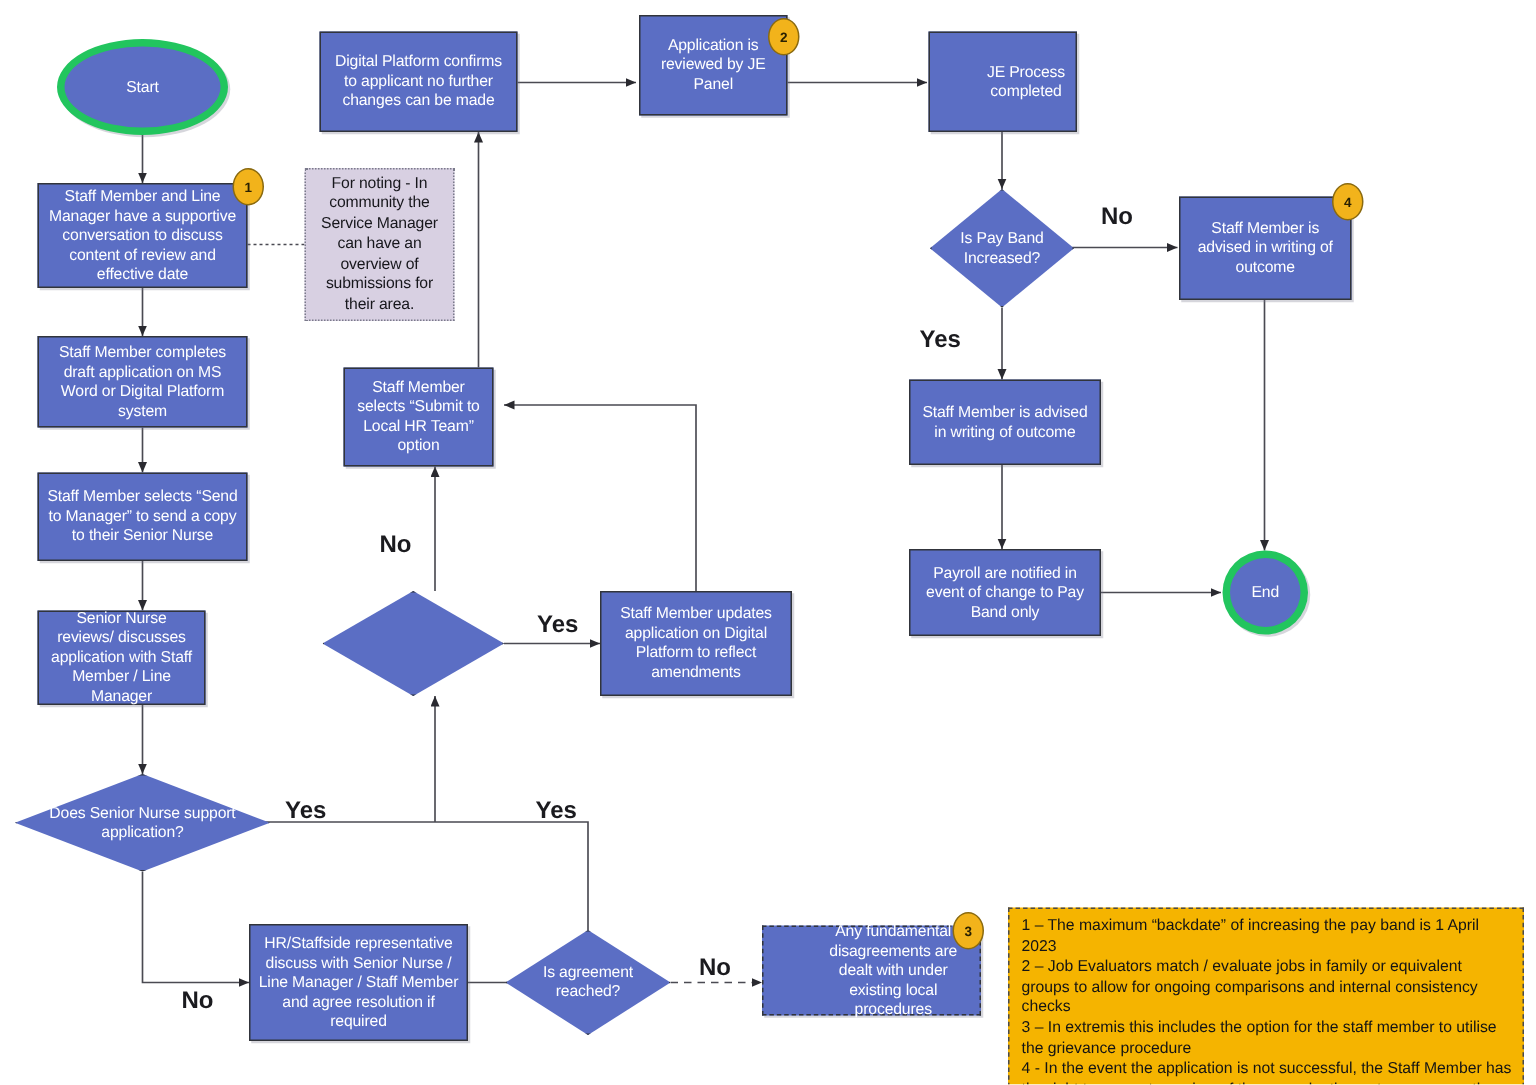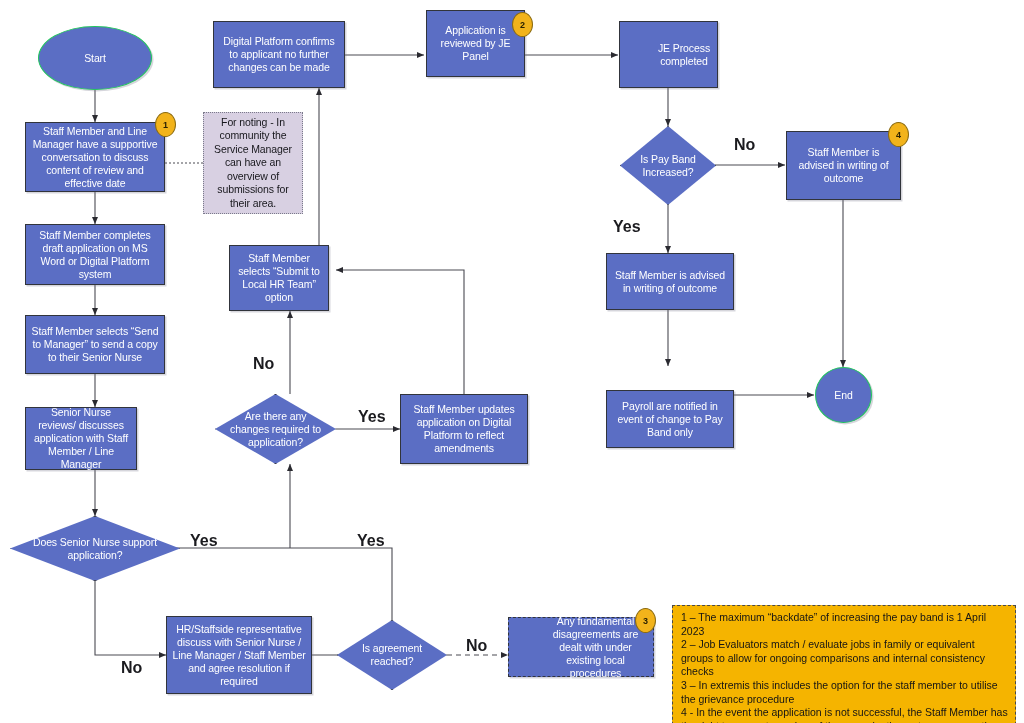--- a/index.html
+++ b/index.html
@@ -42,21 +42,21 @@
     background: #5B6EC4;
     border: 1px solid #31343b;
     box-shadow: 1.5px 1.5px 0 rgba(120,120,140,0.30);
   }
   .proc.dashed {
     border: 1.6px dashed #31343b;
     padding-left: 34px;
   }
   .terminator {
     background: #5B6EC4;
-    border: 1px solid #22c55e;
+    border: 5px solid #22c55e;
     border-radius: 50%;
     box-shadow: 1.5px 1.5px 0 rgba(120,120,140,0.30);
   }
   .note {
     background: #D8D0E2;
     border: 1px dotted #7a7a8a;
     color: #17171c;
     font-size: 10.5px;
     line-height: 13.5px;
   }
@@ -221,21 +221,20 @@
     <span class="dtext">Is agreement reached?</span>
   </div>
 
   <div class="node proc dashed" style="left:508px;top:617px;width:146px;height:60px;">
     <span>Any fundamental disagreements are dealt with under existing local procedures</span>
   </div>
   <div class="badge" style="left:635px;top:608px;">3</div>
 
   <div class="node decision" style="left:215px;top:394px;width:121px;height:70px;">
     <span class="dshape"></span>
-    <span class="dtext">Are there any changes required to application?</span>
   </div>
 
   <div class="node proc" style="left:400px;top:394px;width:128px;height:70px;">
     <span>Staff Member updates application on Digital Platform to reflect amendments</span>
   </div>
 
   <div class="node proc" style="left:229px;top:245px;width:100px;height:66px;justify-content:flex-end;">
     <span>Staff Member selects “Submit to Local HR Team” option</span>
   </div>
 
@@ -259,21 +258,21 @@
 
   <div class="node proc" style="left:786px;top:131px;width:115px;height:69px;">
     <span>Staff Member is advised in writing of outcome</span>
   </div>
   <div class="badge" style="left:888px;top:122px;">4</div>
 
   <div class="node proc" style="left:606px;top:253px;width:128px;height:57px;">
     <span>Staff Member is advised in writing of outcome</span>
   </div>
 
-  <div class="node proc" style="left:606px;top:366px;width:128px;height:58px;margin-top:24px;">
+  <div class="node proc" style="left:606px;top:366px;width:128px;height:58px;">
     <span>Payroll are notified in event of change to Pay Band only</span>
   </div>
 
   <div class="node terminator" style="left:815px;top:367px;width:57px;height:56px;">
     <span>End</span>
   </div>
 
   <span class="edge-label" style="left:734px;top:136px;">No</span>
   <span class="edge-label" style="left:613px;top:218px;">Yes</span>
   <span class="edge-label" style="left:253px;top:355px;">No</span>

